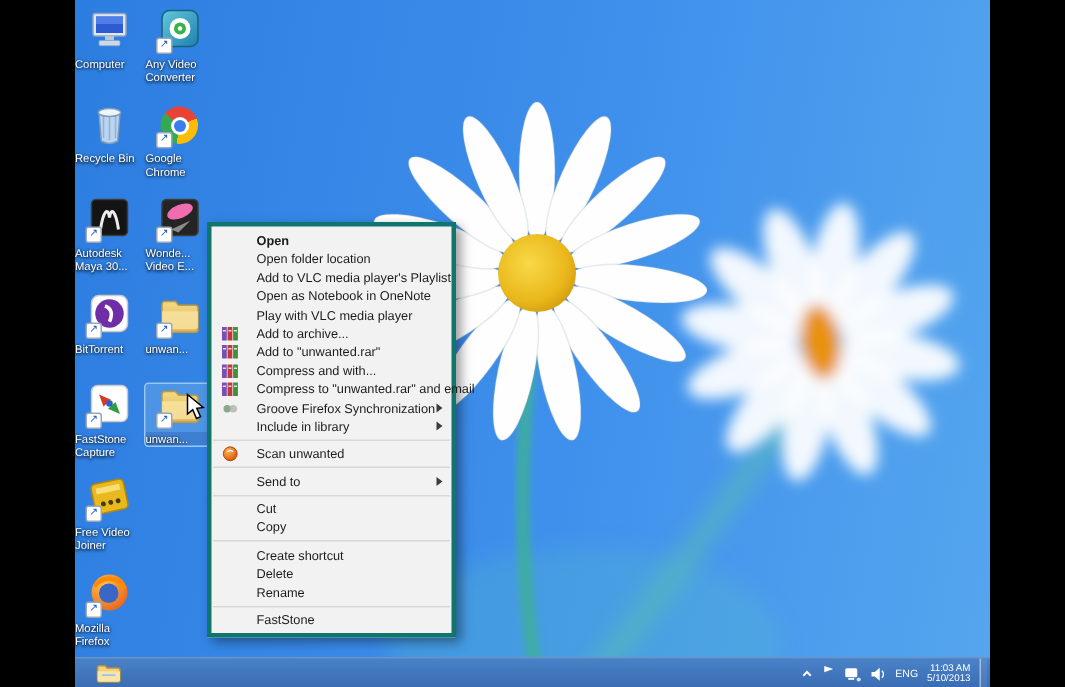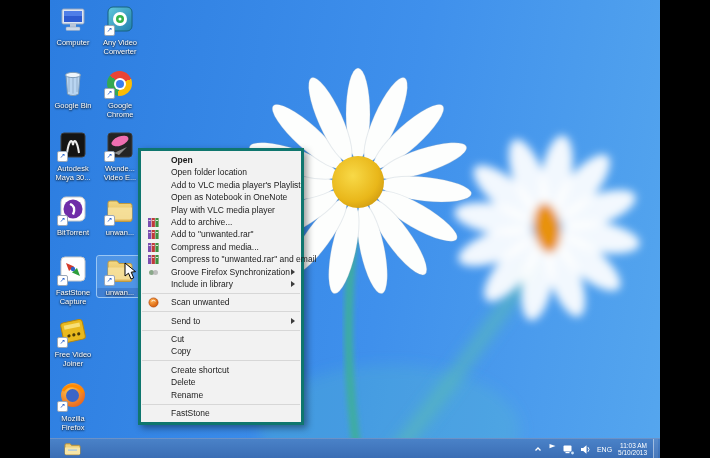--- a/index.html
+++ b/index.html
@@ -5,21 +5,21 @@
   html,body{margin:0;padding:0;background:#000;}
   body{font-family:"Liberation Sans",sans-serif;}
   #stage{position:relative;width:710px;height:458px;background:#000;overflow:hidden;margin:0 auto;}
 
   
   #desktop{position:absolute;left:50px;top:0;width:610px;height:458px;
     background:linear-gradient(100deg,#2c7de0 0%,#3f90ec 55%,#55a6ee 100%);overflow:hidden;}
   #desktop svg.wall{position:absolute;left:0;top:0;}
 
   
-  .cell{position:absolute;width:46px;text-align:center;z-index:2;}
+  .cell{position:absolute;width:46px;z-index:2;}
   .cell .ic{position:relative;width:32px;height:30px;margin:0 auto;}
   .cell .lbl{margin-top:2px;font-size:7.5px;line-height:9px;color:#fff;
     text-shadow:0 1px 2px rgba(0,0,0,.85),0 0 2px rgba(0,0,0,.5);word-wrap:break-word;}
   .cell.sel{background:rgba(125,180,235,.38);outline:1px solid rgba(165,205,245,.9);border-radius:2px;}
   .cell.sel .lbl{background:rgba(55,115,200,.65);border-radius:1px;}
   .sc{position:absolute;left:0;bottom:0;width:9px;height:9px;background:#fff;border:1px solid #9aa7b8;
     border-radius:2px;color:#1a58c8;font-size:7px;line-height:8px;text-align:center;}
   .sc::before{content:"\2197";}
   .chrome{position:absolute;left:3px;top:2px;width:25px;height:25px;border-radius:50%;
     background:conic-gradient(from -50deg,#ea4335 0 33%,#fbbc05 0 66%,#34a853 0 100%);}
@@ -133,21 +133,21 @@
     </svg></div>
     <div class="lbl">Computer</div>
   </div>
 
   <div class="cell" style="left:50px;top:69px">
     <div class="ic"><svg width="32" height="30" viewBox="0 0 32 30">
       <path d="M9,6 h14 l-1.5,19 q-5.5,3.2 -11,0 z" fill="rgba(205,225,242,.88)" stroke="#7f9cb8"></path>
       <path d="M12,8 v15 M16,8.5 v16 M20,8 v15" stroke="rgba(120,150,180,.55)" fill="none"></path>
       <ellipse cx="16" cy="6" rx="7.5" ry="2.6" fill="#eef5fb" stroke="#7f9cb8"></ellipse>
     </svg></div>
-    <div class="lbl">Google Bin</div>
+    <div class="lbl">Recycle Bin</div>
   </div>
 
   <div class="cell" style="left:50px;top:132px">
     <div class="ic"><svg width="32" height="30" viewBox="0 0 32 30">
       <rect x="4" y="1" width="24" height="24" rx="3" fill="#141414" stroke="#3c3c3c"></rect>
       <path d="M10,21 C12,8 15,6 16,13 C17,6 20,8 22,21" stroke="#ececec" stroke-width="2" fill="none"></path>
     </svg><div class="sc"></div></div>
     <div class="lbl">Autodesk Maya 30...</div>
   </div>
 
@@ -282,21 +282,21 @@
       <span class="mlabel">Add to "unwanted.rar"</span></div>
     <div class="mi">
       <svg class="mico" viewBox="0 0 11 11">
         <rect x="0" y="1" width="3.2" height="9" fill="#7a4fb0"></rect>
           <rect x="3.7" y="1" width="3.2" height="9" fill="#c03a3a"></rect>
           <rect x="7.4" y="1" width="3.2" height="9" fill="#3f8f3f"></rect>
         <rect x=".6" y="3" width="2" height="1" fill="#fff" opacity=".8"></rect>
           <rect x="4.3" y="3" width="2" height="1" fill="#fff" opacity=".8"></rect>
           <rect x="8" y="3" width="2" height="1" fill="#fff" opacity=".8"></rect>
       </svg>
-      <span class="mlabel">Compress and media...</span></div>
+      <span class="mlabel">Compress and with...</span></div>
     <div class="mi">
       <svg class="mico" viewBox="0 0 11 11">
         <rect x="0" y="1" width="3.2" height="9" fill="#7a4fb0"></rect>
           <rect x="3.7" y="1" width="3.2" height="9" fill="#c03a3a"></rect>
           <rect x="7.4" y="1" width="3.2" height="9" fill="#3f8f3f"></rect>
         <rect x=".6" y="3" width="2" height="1" fill="#fff" opacity=".8"></rect>
           <rect x="4.3" y="3" width="2" height="1" fill="#fff" opacity=".8"></rect>
           <rect x="8" y="3" width="2" height="1" fill="#fff" opacity=".8"></rect>
       </svg>
       <span class="mlabel">Compress to "unwanted.rar" and email</span></div>

